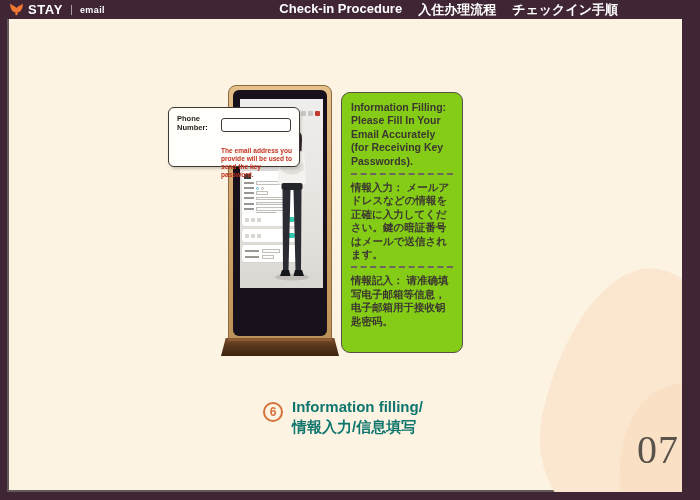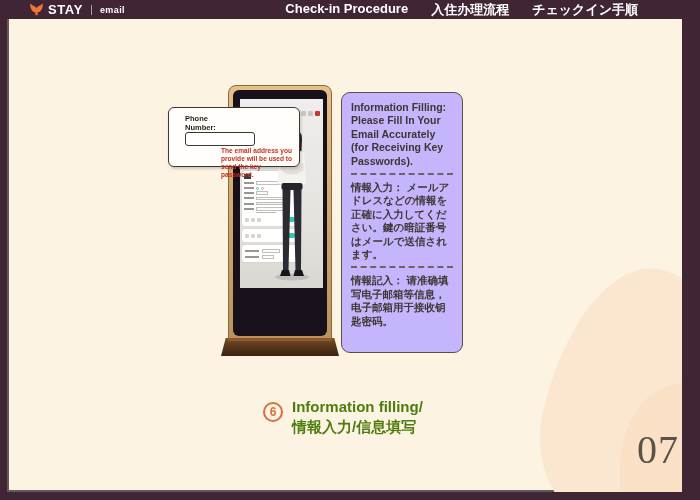--- a/index.html
+++ b/index.html
@@ -5,28 +5,28 @@
   html,body{margin:0;padding:0;}
   body{
     width:700px;height:500px;position:relative;overflow:hidden;
     background:#402535;
     font-family:"Liberation Sans", sans-serif;
   }
   
   .header{
     position:absolute;top:0;left:0;width:627px;height:19px;
     display:flex;align-items:center;justify-content:space-between;
-    padding:0 9px;box-sizing:border-box;color:#fff;z-index:10;margin-left:20px;
+    padding:0 9px;box-sizing:border-box;color:#fff;z-index:10;
   }
   .brand{display:flex;align-items:center;gap:4px;}
   .brand-icon{width:15px;height:13px;display:block;}
   .brand-name{font-size:13px;font-weight:900;letter-spacing:.6px;}
   .brand-sep{width:1px;height:10px;background:rgba(255,255,255,.55);margin:0 4px;}
   .brand-sub{font-size:9px;font-weight:700;letter-spacing:.4px;}
-  .page-title{font-size:13px;font-weight:700;display:flex;gap:23px;white-space:nowrap;}
+  .page-title{font-size:13px;font-weight:700;display:flex;gap:16px;white-space:nowrap;}
   
   .content{
     position:absolute;left:7px;top:19px;width:675px;height:473px;
     background:#fdf3e2;overflow:hidden;
     box-shadow:inset 2px -2px 0 rgba(16,7,14,.65);
   }
   .petal{position:absolute;z-index:0;}
   .petal-1{left:540px;top:248px;width:175px;height:270px;background:#fbe6d0;
            border-radius:48% 52% 45% 55%/62% 46% 54% 38%;transform:rotate(12deg);}
   .petal-2{left:612px;top:362px;width:160px;height:200px;background:#f9dfc4;
@@ -73,42 +73,42 @@
     background:linear-gradient(180deg,#7a4e2b 0%,#59371c 45%,#3c2310 100%);
     clip-path:polygon(4% 0,96% 0,100% 100%,0 100%);
   }
   .kiosk-base::before{content:"";position:absolute;left:6%;right:6%;top:0;height:3px;background:#8a5a33;}
   
   .popup{
     position:absolute;left:161px;top:88px;width:130px;height:58px;z-index:5;
     background:#fffefb;border:1px solid #3e3833;border-radius:6px;
     box-shadow:1px 2px 3px rgba(0,0,0,.18);
   }
-  .popup-row{position:absolute;left:16px;display:flex;align-items:flex-start;flex-direction:column;}
+  .popup-row{position:absolute;left:8px;display:flex;align-items:flex-end;}
   .popup-row.r1{top:6px;} .popup-row.r2{top:23px;}
   .popup-label{font-size:7.5px;font-weight:700;color:#221d19;width:44px;}
   .popup-input{width:68px;height:12px;border:1px solid #3e3833;border-radius:3px;background:#fff;}
   .popup-warning{position:absolute;left:52px;top:39px;width:74px;
                  font-size:6.6px;line-height:8px;font-weight:700;color:#c33220;}
   
   .info-panel{
     position:absolute;left:334px;top:73px;width:122px;height:261px;z-index:4;
-    background:#c4b5fd;border:1px solid #57504a;border-radius:9px;
+    background:#84cc16;border:1px solid #57504a;border-radius:9px;
     padding:8px 9px;box-sizing:border-box;
   }
   .info-text{font-size:10.5px;line-height:13.4px;color:#3c3731;font-weight:600;}
   .info-divider{border:none;border-top:2px dashed #6b655e;margin:5px 0 6px 0;}
   
   .caption{position:absolute;left:256px;top:378px;display:flex;gap:9px;z-index:2;}
   .step-circle{
     width:20px;height:20px;border:2px solid #d4713c;border-radius:50%;color:#d4713c;
     font-size:12px;font-weight:700;display:flex;align-items:center;justify-content:center;
     margin-top:5px;box-sizing:border-box;background:transparent;
   }
-  .caption-text{font-size:15px;font-weight:700;color:#4d7c0f;line-height:20px;}
+  .caption-text{font-size:15px;font-weight:700;color:#0f766e;line-height:20px;}
   
   .page-number{
     position:absolute;right:3px;top:407px;z-index:2;
     font-family:"Liberation Serif", serif;font-size:40px;color:#5a534b;letter-spacing:1px;
   }
 </style>
 </head>
 <body>
 
 <div class="header">

